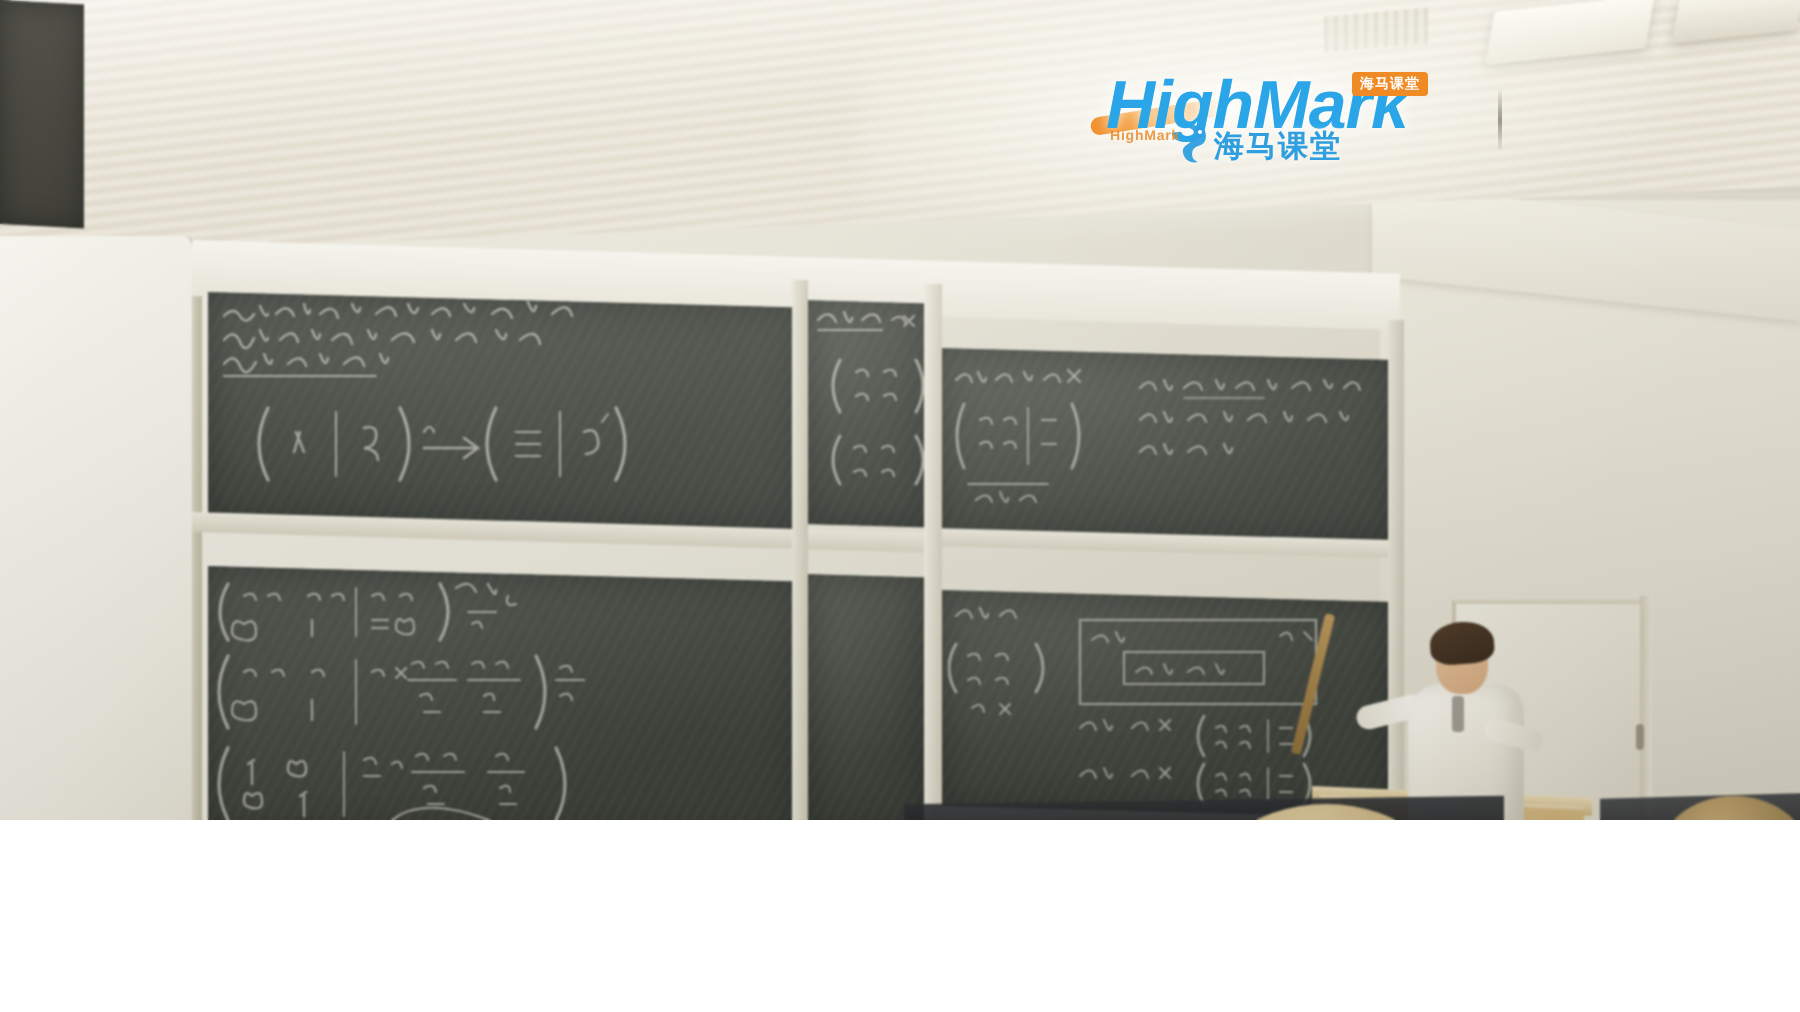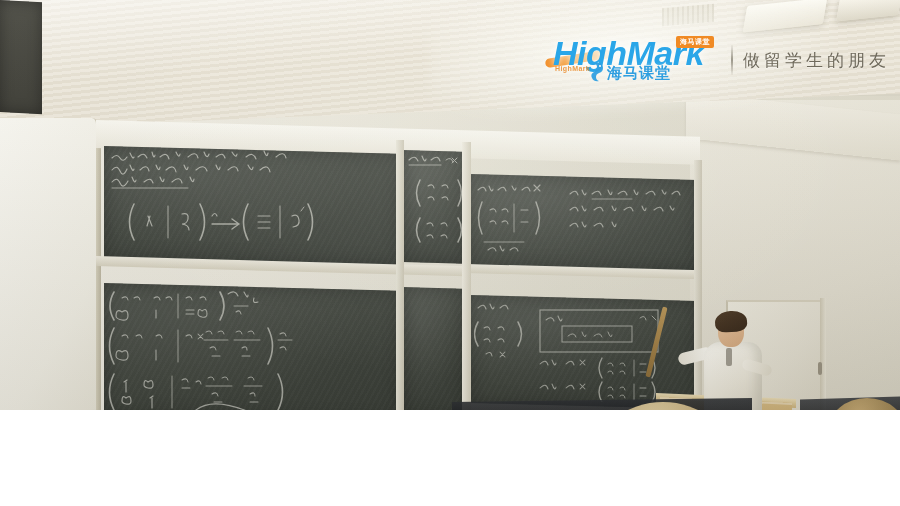--- a/index.html
+++ b/index.html
@@ -839,17 +839,16 @@
       <div class="logo-word">HighMark</div>
       <div class="logo-badge">海马课堂</div>
       <div class="logo-en-sub">HighMark</div>
       <svg class="logo-seahorse" viewBox="0 0 16 22">
         <path d="M10 2 q4 1 4 5 q0 4 -4 5 q-3 1 -3 4 q0 3 3 4 q-5 1 -7 -3 q-2 -4 2 -6 q3 -2 3 -5 q0 -3 -3 -3 q2 -2 5 -1 z" fill="#2f9fe0" opacity="0.95"></path>
         <circle cx="11" cy="5" r="1" fill="#ffffff"></circle>
       </svg>
       <div class="logo-cn">海马课堂</div>
     </div>
     <div class="logo-divider"></div>
-    <div class="logo-tagline">做留学生的朋友</div>
   </div>
 
 
 </div>
 
 </body></html>

